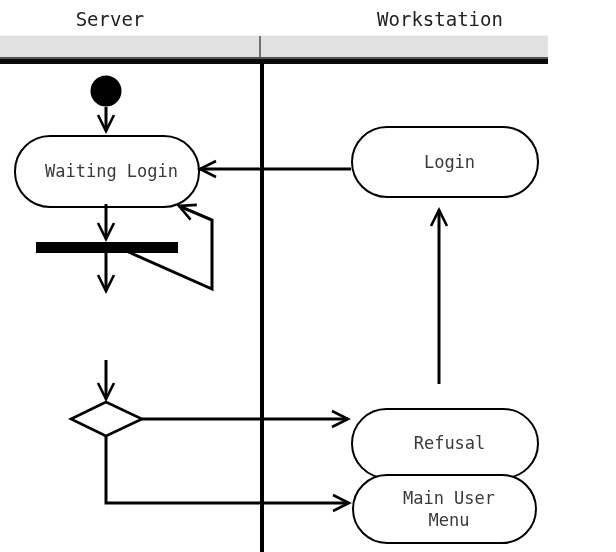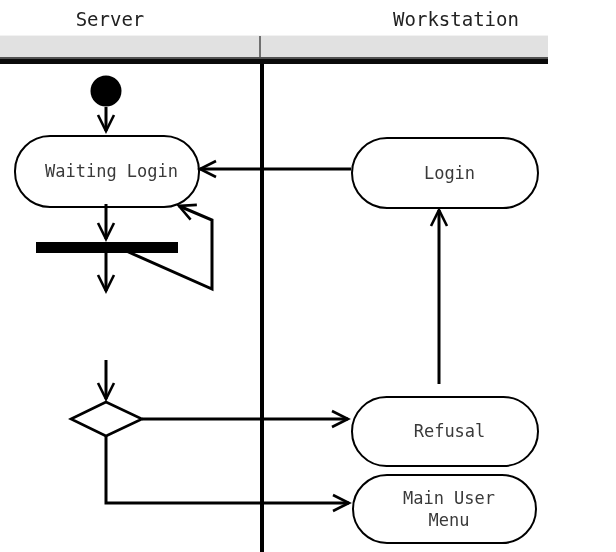--- a/index.html
+++ b/index.html
@@ -5,21 +5,21 @@
   html,body { margin:0; padding:0; background:#ffffff; }
   .stage {
     position:relative; width:548px; height:552px; background:#ffffff;
     font-family:"DejaVu Sans Mono","Liberation Mono",monospace; overflow:hidden;
   }
   .lane-title {
     position:absolute; top:7px; height:24px; line-height:24px;
     text-align:center; font-size:19px; color:#222222;
   }
   .t-server { left:30px; width:160px; }
-  .t-workstation { left:356px; width:200px; }
+  .t-workstation { left:340px; width:200px; }
 
   .header-band {
     position:absolute; left:0; top:35px; width:616px; height:22px;
     background:#e1e1e1; border-top:1px solid #f2f2f2;
   }
   .band-divider { position:absolute; top:0; width:2px; height:22px; background:#707070; }
   .bd1 { left:259px; } .bd2 { left:599px; }
 
   .band-shadow {
     position:absolute; left:0; top:57px; width:616px; height:5px;
@@ -30,22 +30,22 @@
   .ll1 { left:260px; } .ll2 { left:600px; }
 
   .node {
     position:absolute; border:2.5px solid #000000; border-radius:36px;
     background:#ffffff; display:flex; align-items:center; justify-content:center;
     text-align:center; font-size:17px; color:#3a3a3a; line-height:1.3; z-index:2;
   }
   .node span { white-space:pre-line;margin-left:9px; }
   .n-waiting { left:14px;  top:135px; width:182px; height:69px; }
   .n-ua      { left:15px;  top:294px; width:178px; height:66px; }
-  .n-login   { left:351px; top:137px; width:184px; height:68px; }
-  .n-refusal { left:351px; top:396px; width:184px; height:67px; }
+  .n-login   { left:351px; top:126px; width:184px; height:68px; }
+  .n-refusal { left:351px; top:408px; width:184px; height:67px; }
   .n-mum     { left:352px; top:474px; width:181px; height:66px; }
 
   .edges { position:absolute; left:0; top:0; z-index:3; pointer-events:none; }
 </style>
 </head>
 <body>
 
 <div class="stage">
 
   <div class="lane-title t-server">Server</div>

